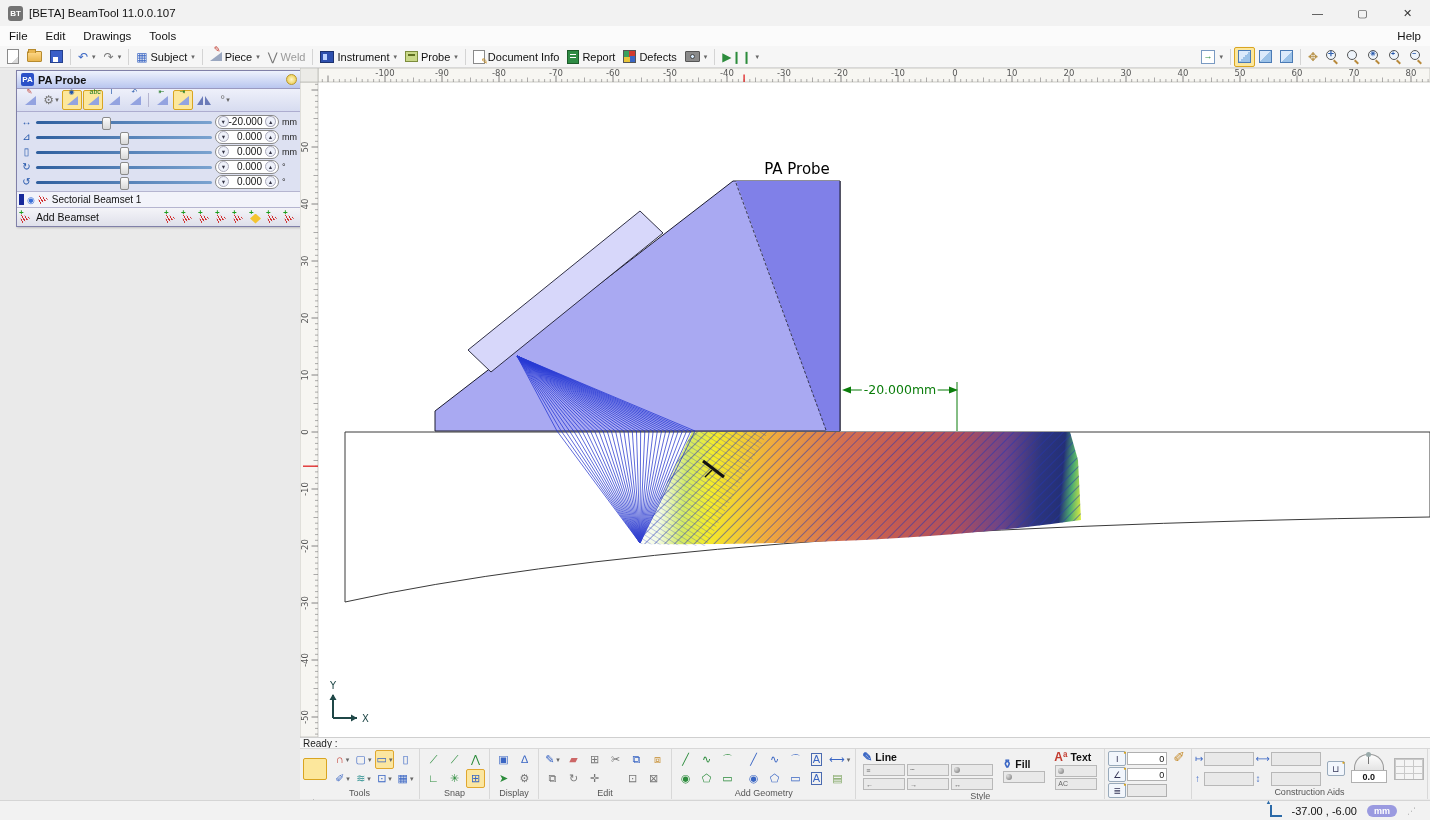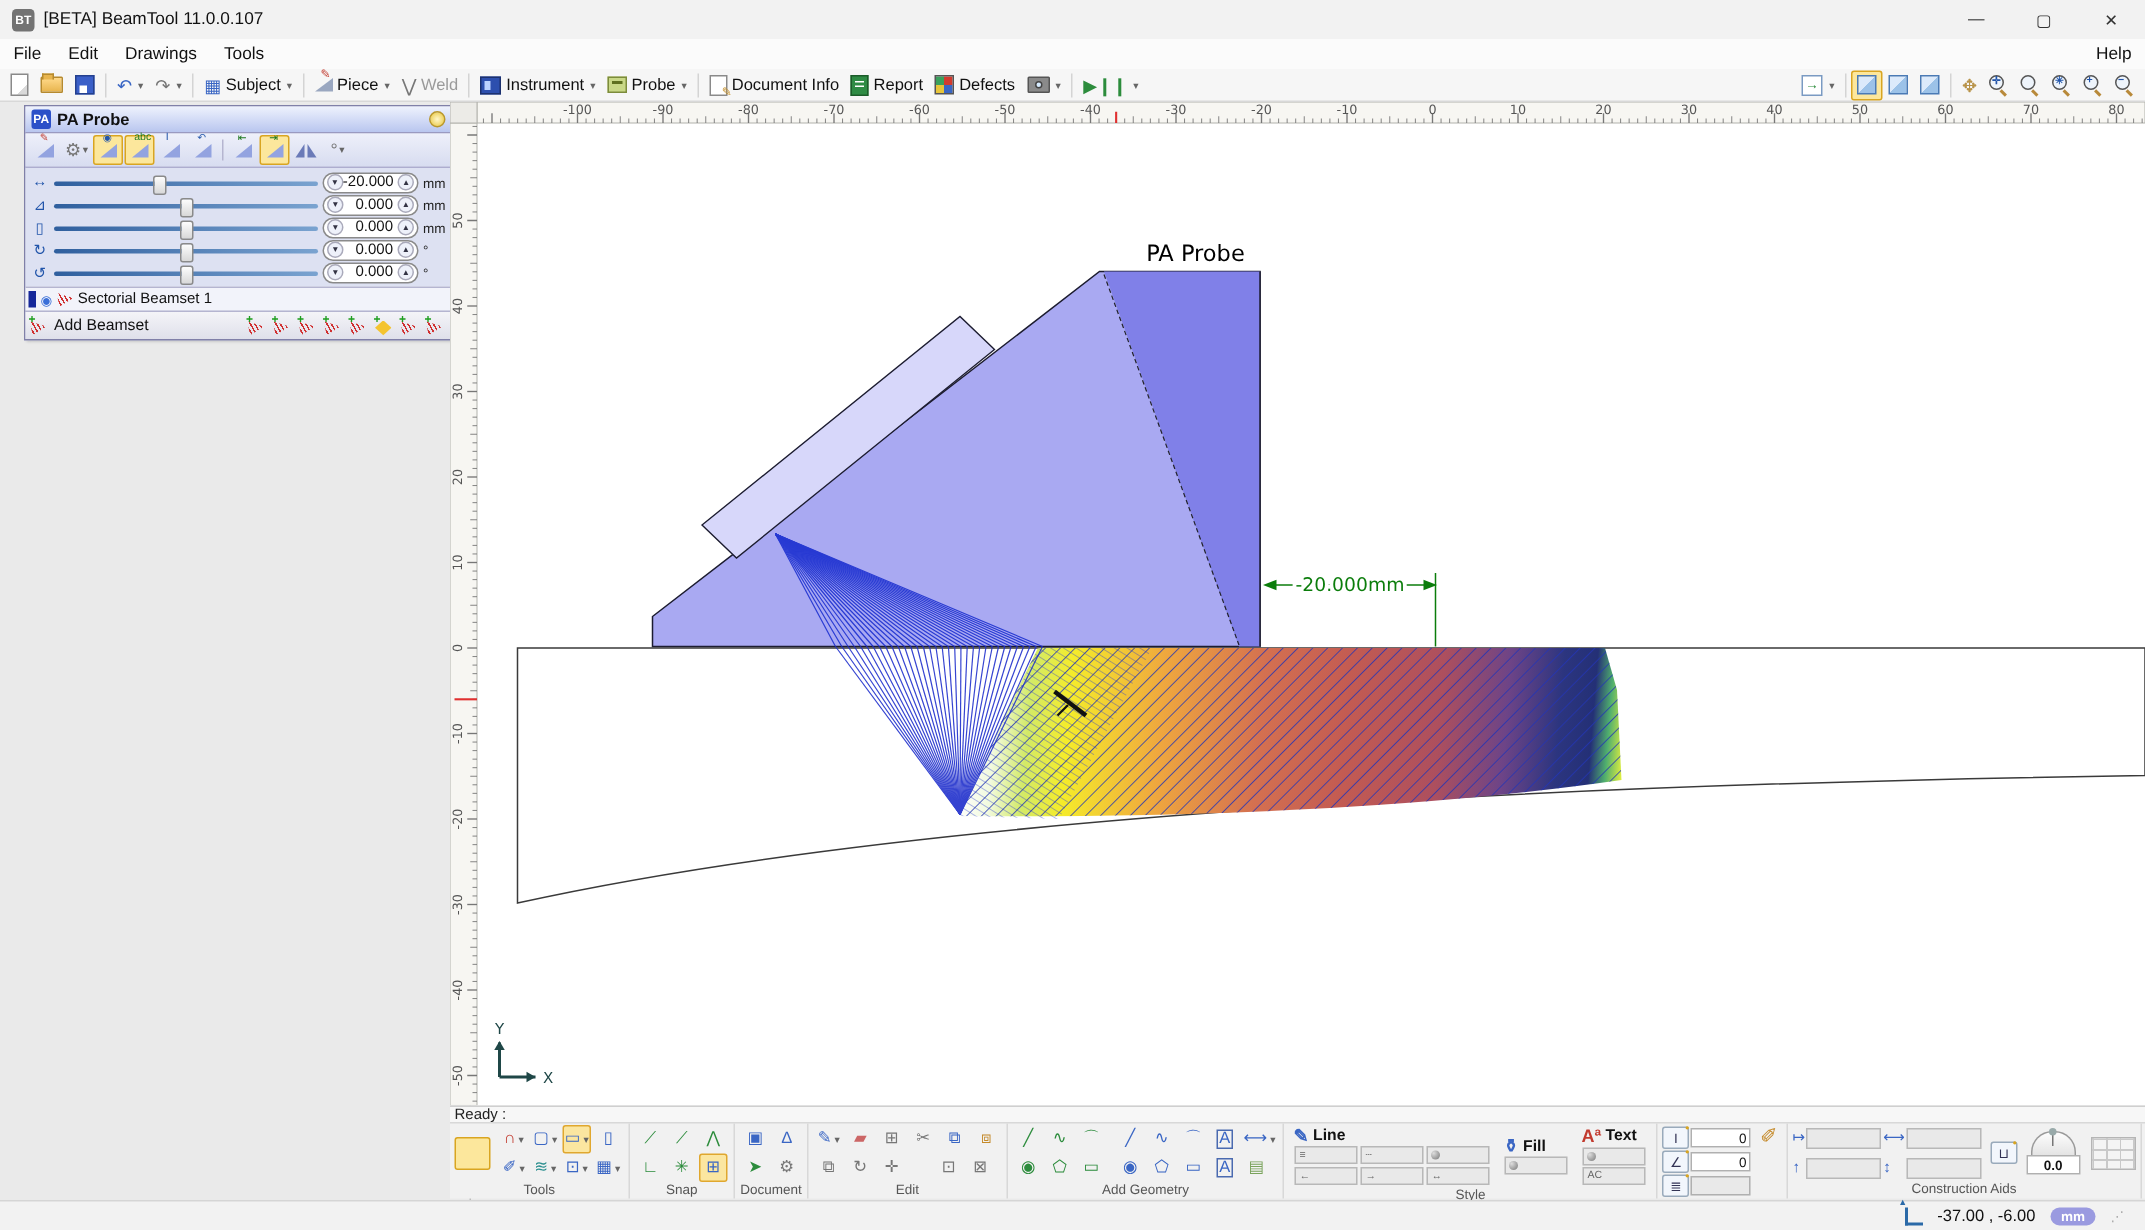--- a/index.html
+++ b/index.html
@@ -1025,21 +1025,21 @@
           <div class="grp-row">
             <div class="rbtn">
               <span class="g green">➤</span>
             </div>
             <div class="rbtn">
               <span class="g gray">⚙</span>
             </div>
           </div>
         </div>
       </div>
-      <div class="grp-label">Document</div>
+      <div class="grp-label">Display</div>
     </div>
     <div class="grp">
       <div class="grp-body">
         <div class="grp-rows">
           <div class="grp-row">
             <div class="rbtn">
               <span class="g blue">✎</span>
               <span class="dd">▾</span>
             </div>
             <div class="rbtn">

